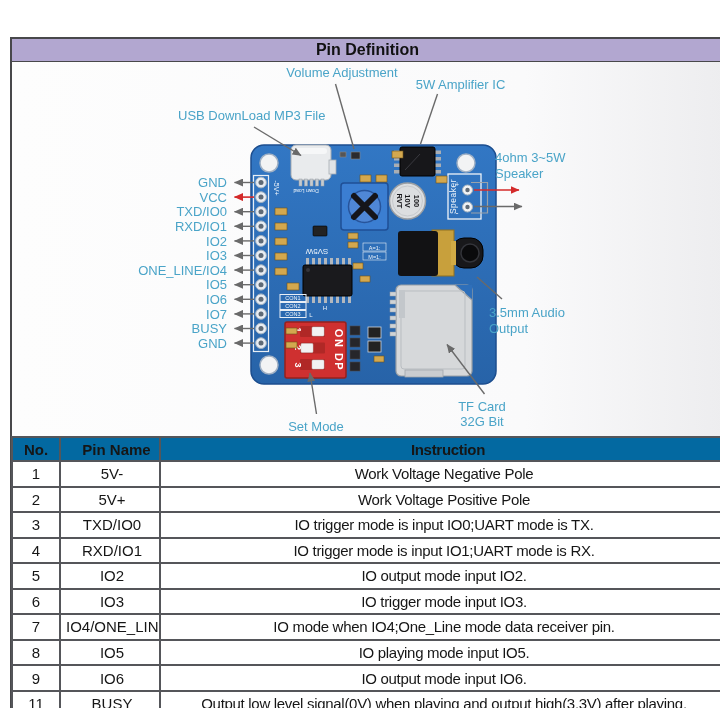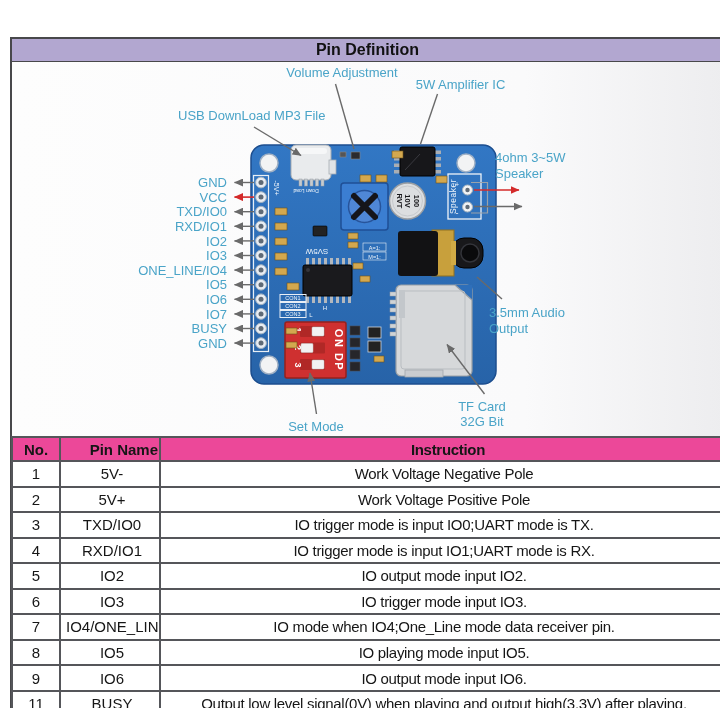--- a/index.html
+++ b/index.html
@@ -21,26 +21,26 @@
   .pin-label{fill:var(--label);font-size:13px;}
   .silk{fill:#eef4fa;}
   .fill-arrow{fill:var(--arrow);}
   .fill-red{fill:var(--red);}
   .cline{stroke:var(--arrow);stroke-width:1.4;fill:none;}
   .cline-red{stroke:var(--red);stroke-width:1.6;fill:none;}
   .table-wrap{position:absolute;left:3px;top:400px;width:714px;height:307px;box-sizing:border-box;}
   table{width:100%;height:100%;border-collapse:collapse;table-layout:fixed;}
   th,td{border:2px solid #55565a;font-size:15px;color:#161616;
         white-space:nowrap;overflow:hidden;box-sizing:border-box;}
-  th{height:24px;background:#ec4899;font-weight:bold;}
+  th{height:24px;background:#0369a1;font-weight:bold;}
   td{height:23px;background:#fff;}
   .col-no{width:48px;text-align:center;}
   .col-name{width:100px;text-align:center;padding-left:5px;}
   .col-instr{text-align:center;padding-left:5px;letter-spacing:-0.3px;}
-  th.col-name{text-align:right;padding-left:14px;}
+  th.col-name{text-align:center;padding-left:14px;}
   th.col-instr{text-align:center;padding-left:13px;}
 </style>
 </head>
 <body>
 
 <div class="stage">
   <div class="frame"></div>
 
   <div class="header-bar">
     <span>Pin Definition</span>

